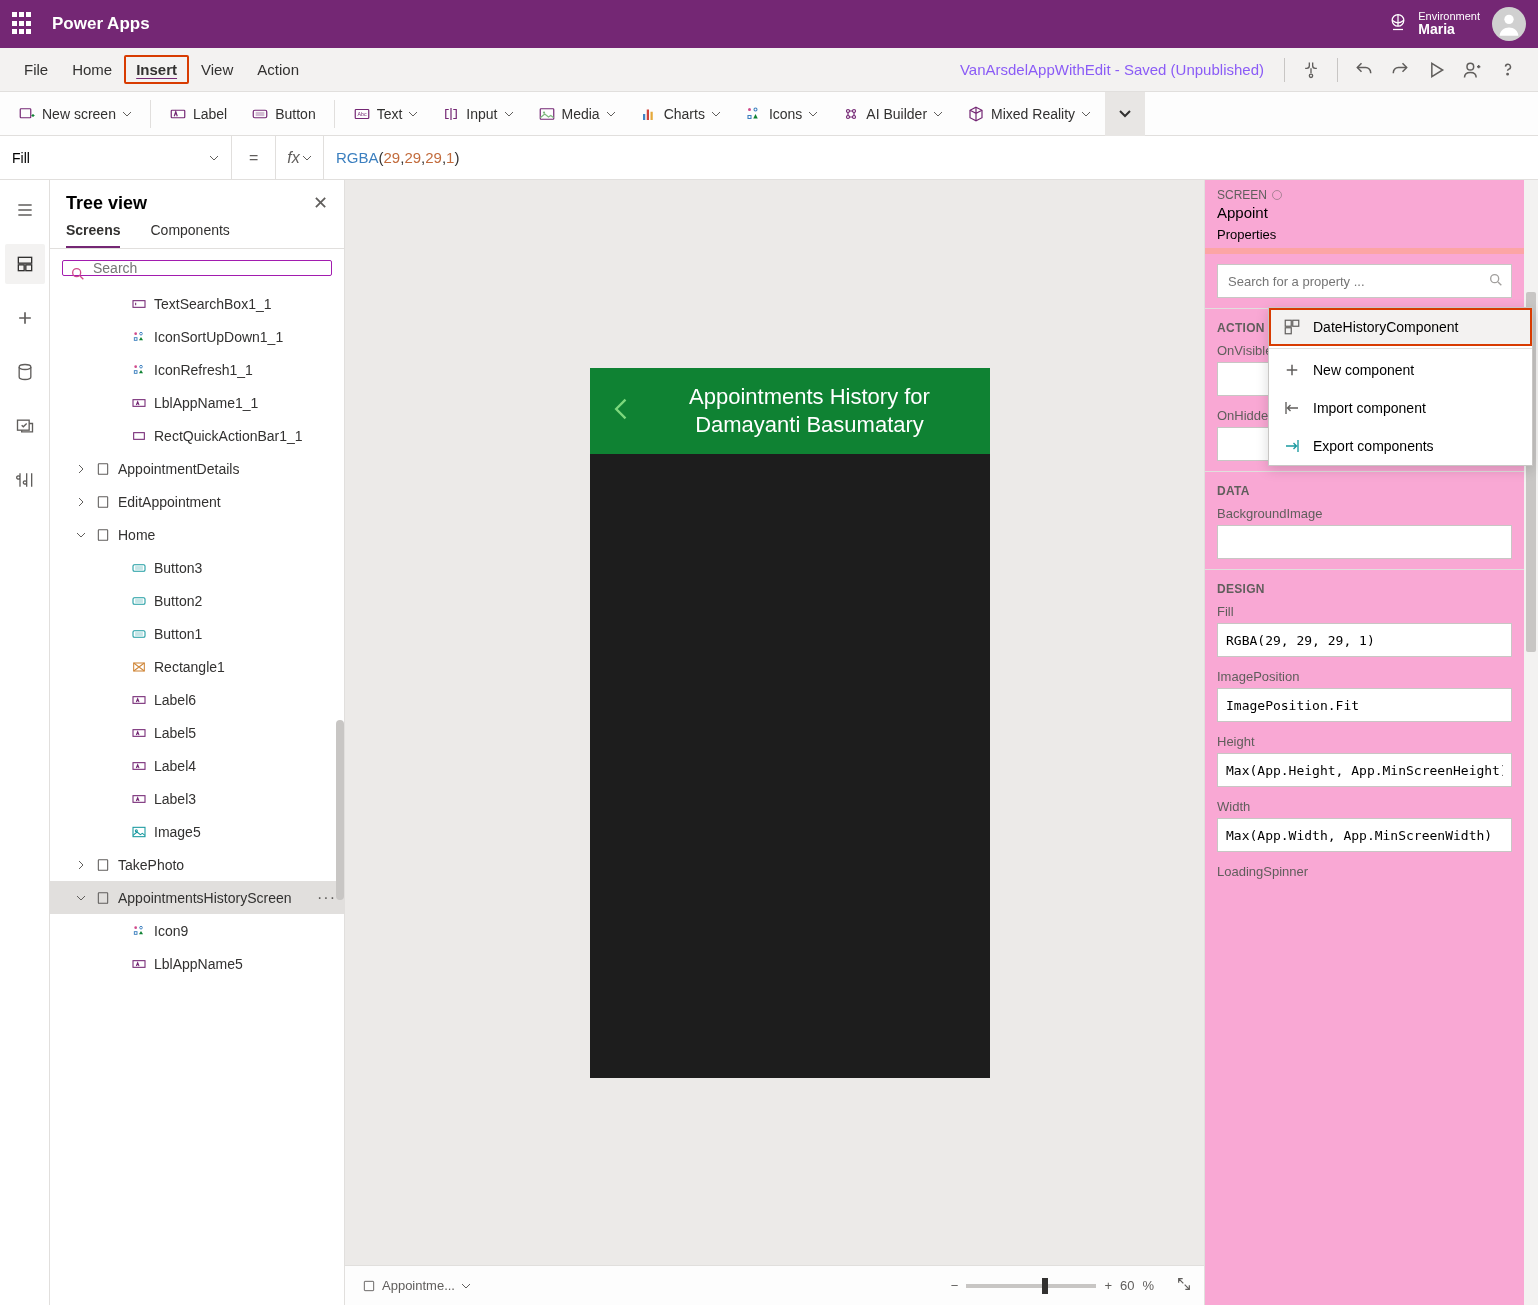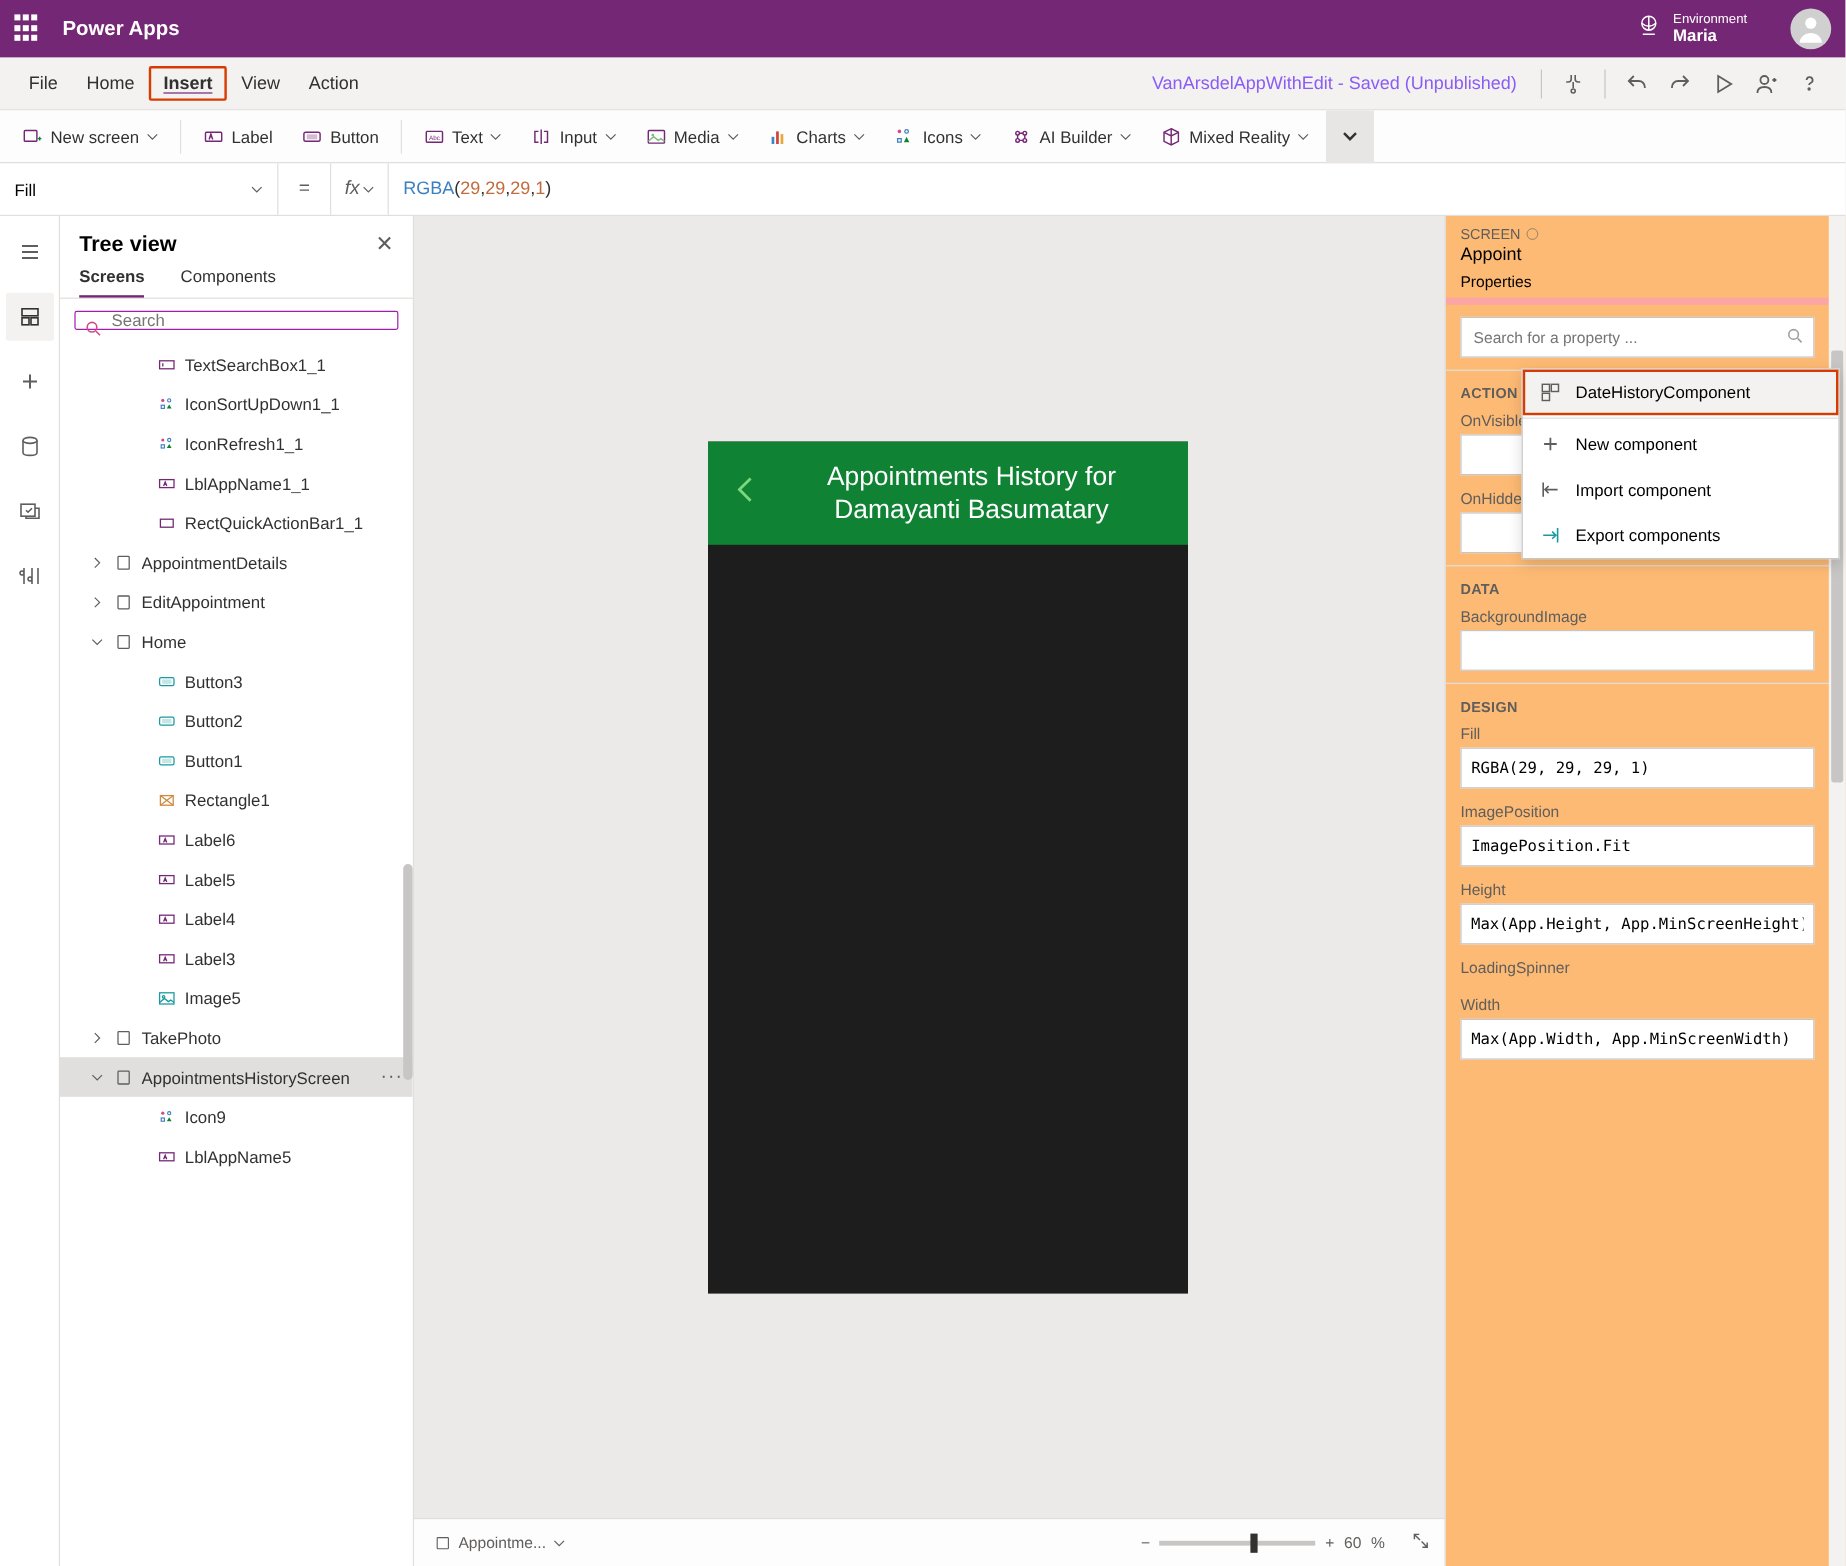--- a/index.html
+++ b/index.html
@@ -4,21 +4,21 @@
 <style>
 * { box-sizing: border-box; margin: 0; padding: 0; font-family: "Segoe UI", Arial, sans-serif; }
 body { background: #f5f5f5; width: 1538px; height: 1305px; overflow: hidden; display: flex; flex-direction: column; }
 
 
 .header { background: #742774; color: #fff; height: 48px; display: flex; align-items: center; padding: 0 12px; }
 .waffle { width: 24px; height: 24px; display: flex; flex-wrap: wrap; gap: 2px; margin-right: 16px; cursor: pointer; }
 .waffle span { width: 5px; height: 5px; background: #fff; }
 .header-title { font-size: 17px; font-weight: 600; }
 .header-spacer { flex: 1; }
-.env { display: flex; align-items: center; gap: 10px; margin-right: 36px; cursor: pointer; }
+.env { display: flex; align-items: center; gap: 10px; margin-right: 12px; cursor: pointer; }
 .env-icon svg { width: 20px; height: 20px; }
 .env-text { display: flex; flex-direction: column; line-height: 1.1; }
 .env-label { font-size: 11px; }
 .env-name { font-size: 14px; font-weight: 600; }
 .avatar { width: 34px; height: 34px; border-radius: 50%; background: #d0d0d0; display: flex; align-items: center; justify-content: center; color:#fff; cursor:pointer; }
 .avatar svg { width: 28px; height: 28px; }
 
 
 .menubar { background: #f3f2f1; height: 44px; display: flex; align-items: center; padding: 0 12px; border-bottom: 1px solid #e1dfdd; }
 .menu-item { padding: 6px 12px; font-size: 15px; color: #323130; cursor: pointer; }
@@ -91,21 +91,21 @@
 .canvas-footer .sel { display:flex; align-items:center; gap:6px; border:1px solid transparent; padding:2px 4px; cursor:pointer; max-width:140px;}
 .canvas-footer .sel span.lbl { max-width:90px; white-space:nowrap; overflow:hidden; text-overflow:ellipsis;}
 .canvas-footer .spacer{flex:1;}
 .zoom-ctrl{display:flex; align-items:center; gap:8px;}
 .slider{width:130px; height:4px; background:#c8c6c4; position:relative;}
 .slider .thumb{width:6px;height:16px;background:#323130;position:absolute;top:-6px;left:58%;}
 .zbtn{cursor:pointer;}
 .expand-icon{cursor:pointer; margin-left:12px;}
 
 
-.rightpanel { width: 334px; background:#fdba74; border-left:1px solid #e1dfdd; display:flex; flex-direction:column; overflow:hidden; position:relative;}
+.rightpanel { width: 334px; background:#f9a8d4; border-left:1px solid #e1dfdd; display:flex; flex-direction:column; overflow:hidden; position:relative;}
 .rp-scroll { position:absolute; right:0; top:0; width:14px; height:100%; background:#f3f2f1;}
 .rp-scroll .rthumb{position:absolute; top:112px; width:10px; left:2px; height:360px; background:#c8c6c4; border-radius:2px;}
 .rp-inner{flex:1; overflow:hidden; padding-right:14px;}
 .rp-crumb { padding: 8px 12px 0; font-size:12px; color:#605e5c; display:flex; align-items:center; gap:4px;}
 .rp-title { padding: 2px 12px 6px; font-size:15px; }
 .rp-tabs { display:flex; gap:14px; padding: 0 12px; border-bottom:6px solid #fca5a5;}
 .rp-tab { font-size:13px; padding-bottom:6px; cursor:pointer;}
 .rp-search { margin:10px 12px; position:relative;}
 .rp-search input{width:100%;height:34px;border:1px solid #c8c6c4;padding:0 30px 0 10px;font-size:13px;}
 .rp-search .sicon{position:absolute;right:8px;top:8px;color:#a19f9d;}
@@ -702,24 +702,24 @@
       </div>
       <div class="rp-section top">ACTION</div>
       <div class="rp-field"><div class="rp-field-label">OnVisible</div><input value="" style=""></div>
       <div class="rp-field"><div class="rp-field-label">OnHidden</div><input value="" style=""></div>
       <div class="rp-section top">DATA</div>
       <div class="rp-field"><div class="rp-field-label">BackgroundImage</div><input value="" style=""></div>
       <div class="rp-section top">DESIGN</div>
       <div class="rp-field"><div class="rp-field-label">Fill</div><input value="RGBA(29, 29, 29, 1)" style=""></div>
       <div class="rp-field"><div class="rp-field-label">ImagePosition</div><input value="ImagePosition.Fit" style=""></div>
       <div class="rp-field"><div class="rp-field-label">Height</div><input value="Max(App.Height, App.MinScreenHeight)" style=""></div>
+      <div class="rp-field"><div class="rp-field-label">Width</div><input value="Max(App.Width, App.MinScreenWidth)" style=""></div>
       <div class="rp-field">
           <div class="rp-field-label">LoadingSpinner</div>
         </div>
-      <div class="rp-field"><div class="rp-field-label">Width</div><input value="Max(App.Width, App.MinScreenWidth)" style=""></div>
     </div>
     <div class="rp-scroll">
         <div class="rthumb"></div>
       </div>
   </div>
 
   <div class="dropdown">
     <div class="dd-item hl">
       <svg viewBox="0 0 24 24" fill="none" stroke="currentColor" stroke-width="1.6">
           <rect x="3" y="3" width="8" height="8"></rect>

